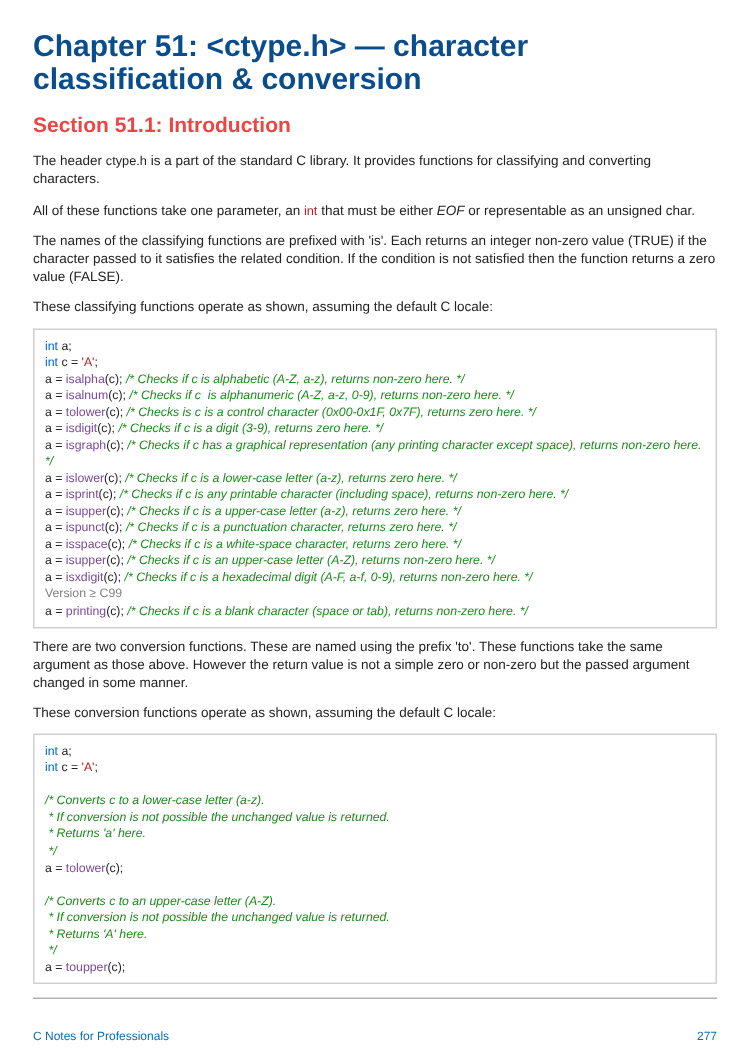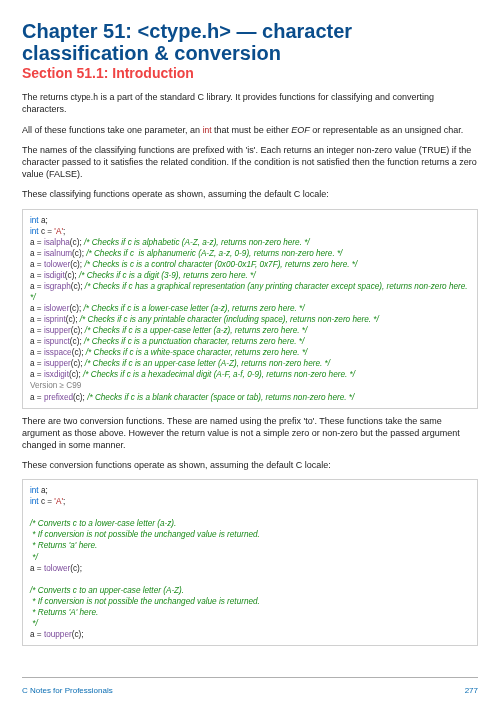--- a/index.html
+++ b/index.html
@@ -11,21 +11,21 @@
     padding: 20px 22px 10px 22px;
     width: 500px;
     height: 707px;
     box-sizing: border-box;
     position: relative;
   }
   h1 {
     color: #0a4d8c;
     font-size: 20px;
     font-weight: 700;
-    margin: 0 0 0 0;
+    margin: 0 0 10px 0;
     line-height: 1.1;
   }
   h2 {
     color: #ef4444;
     font-size: 14px;
     font-weight: 600;
     margin: 0 0 8px 0;
   }
   p { margin: 0 0 8px 0; }
   code.inline {
@@ -45,34 +45,34 @@
   }
   .c-type { color: #0066cc; }
   .c-lit  { color: #b02020; }
   .c-func { color: #7a4a9a; }
   .c-cmt  { color: #1a8a1a; font-style: italic; text-align: right; }
   .c-ver  { color: #808080; text-align: center; }
   .footer {
     position: absolute;
     left: 22px; right: 22px; bottom: 10px;
     border-top: 1px solid #b0b0b0;
-    padding-top: 8px;
+    padding-top: 20px;
     font-size: 8px;
     color: #0a6db3;
     display: flex;
     justify-content: space-between;
   }
 </style>
 </head>
 <body>
 
 <h1>Chapter 51: &lt;ctype.h&gt; — character classification &amp; conversion</h1>
 <h2>Section 51.1: Introduction</h2>
 
-<p><span>The returns </span><code class="inline">ctype.h</code><span> is a part of the standard C library. It provides functions for classifying and converting characters.</span></p>
+<p><span>The header </span><code class="inline">ctype.h</code><span> is a part of the standard C library. It provides functions for classifying and converting characters.</span></p>
 
 <p><span>All of these functions take one parameter, an </span><code class="inline kw-red">int</code><span> that must be either </span><i>EOF</i><span> or representable as an unsigned char.</span></p>
 
 <p>The names of the classifying functions are prefixed with 'is'. Each returns an integer non-zero value (TRUE) if the character passed to it satisfies the related condition. If the condition is not satisfied then the function returns a zero value (FALSE).</p>
 <p>These classifying functions operate as shown, assuming the default C locale:</p>
 
 <pre><span class="c-type">int</span><span> a;</span>
 <span class="c-type">int</span><span> c = </span><span class="c-lit">'A'</span><span>;</span>
 a = <span class="c-func">isalpha</span>(c); <span class="c-cmt">/* Checks if c is alphabetic (A-Z, a-z), returns non-zero here. */</span>
 a = <span class="c-func">isalnum</span>(c); <span class="c-cmt">/* Checks if c  is alphanumeric (A-Z, a-z, 0-9), returns non-zero here. */</span>
@@ -80,21 +80,21 @@
 a = <span class="c-func">isdigit</span>(c); <span class="c-cmt">/* Checks if c is a digit (3-9), returns zero here. */</span>
 a = <span class="c-func">isgraph</span>(c); <span class="c-cmt">/* Checks if c has a graphical representation (any printing character except space), returns non-zero here. */</span>
 a = <span class="c-func">islower</span>(c); <span class="c-cmt">/* Checks if c is a lower-case letter (a-z), returns zero here. */</span>
 a = <span class="c-func">isprint</span>(c); <span class="c-cmt">/* Checks if c is any printable character (including space), returns non-zero here. */</span>
 a = <span class="c-func">isupper</span>(c); <span class="c-cmt">/* Checks if c is a upper-case letter (a-z), returns zero here. */</span>
 a = <span class="c-func">ispunct</span>(c); <span class="c-cmt">/* Checks if c is a punctuation character, returns zero here. */</span>
 a = <span class="c-func">isspace</span>(c); <span class="c-cmt">/* Checks if c is a white-space character, returns zero here. */</span>
 a = <span class="c-func">isupper</span>(c); <span class="c-cmt">/* Checks if c is an upper-case letter (A-Z), returns non-zero here. */</span>
 a = <span class="c-func">isxdigit</span>(c); <span class="c-cmt">/* Checks if c is a hexadecimal digit (A-F, a-f, 0-9), returns non-zero here. */</span>
 <span class="c-ver">Version ≥ C99</span>
-a = <span class="c-func">prefixed</span>(c); <span class="c-cmt">/* Checks if c is a blank character (space or tab), returns non-zero here. */</span></pre>
+a = <span class="c-func">printing</span>(c); <span class="c-cmt">/* Checks if c is a blank character (space or tab), returns non-zero here. */</span></pre>
 
 <p>There are two conversion functions. These are named using the prefix 'to'. These functions take the same argument as those above. However the return value is not a simple zero or non-zero but the passed argument changed in some manner.</p>
 <p>These conversion functions operate as shown, assuming the default C locale:</p>
 
 <pre><span class="c-type">int</span><span> a;</span>
 <span class="c-type">int</span><span> c = </span><span class="c-lit">'A'</span><span>;</span>
 
 <span class="c-cmt">/* Converts c to a lower-case letter (a-z).</span>
 <span class="c-cmt"> * If conversion is not possible the unchanged value is returned.</span>
 <span class="c-cmt"> * Returns 'a' here.</span>

